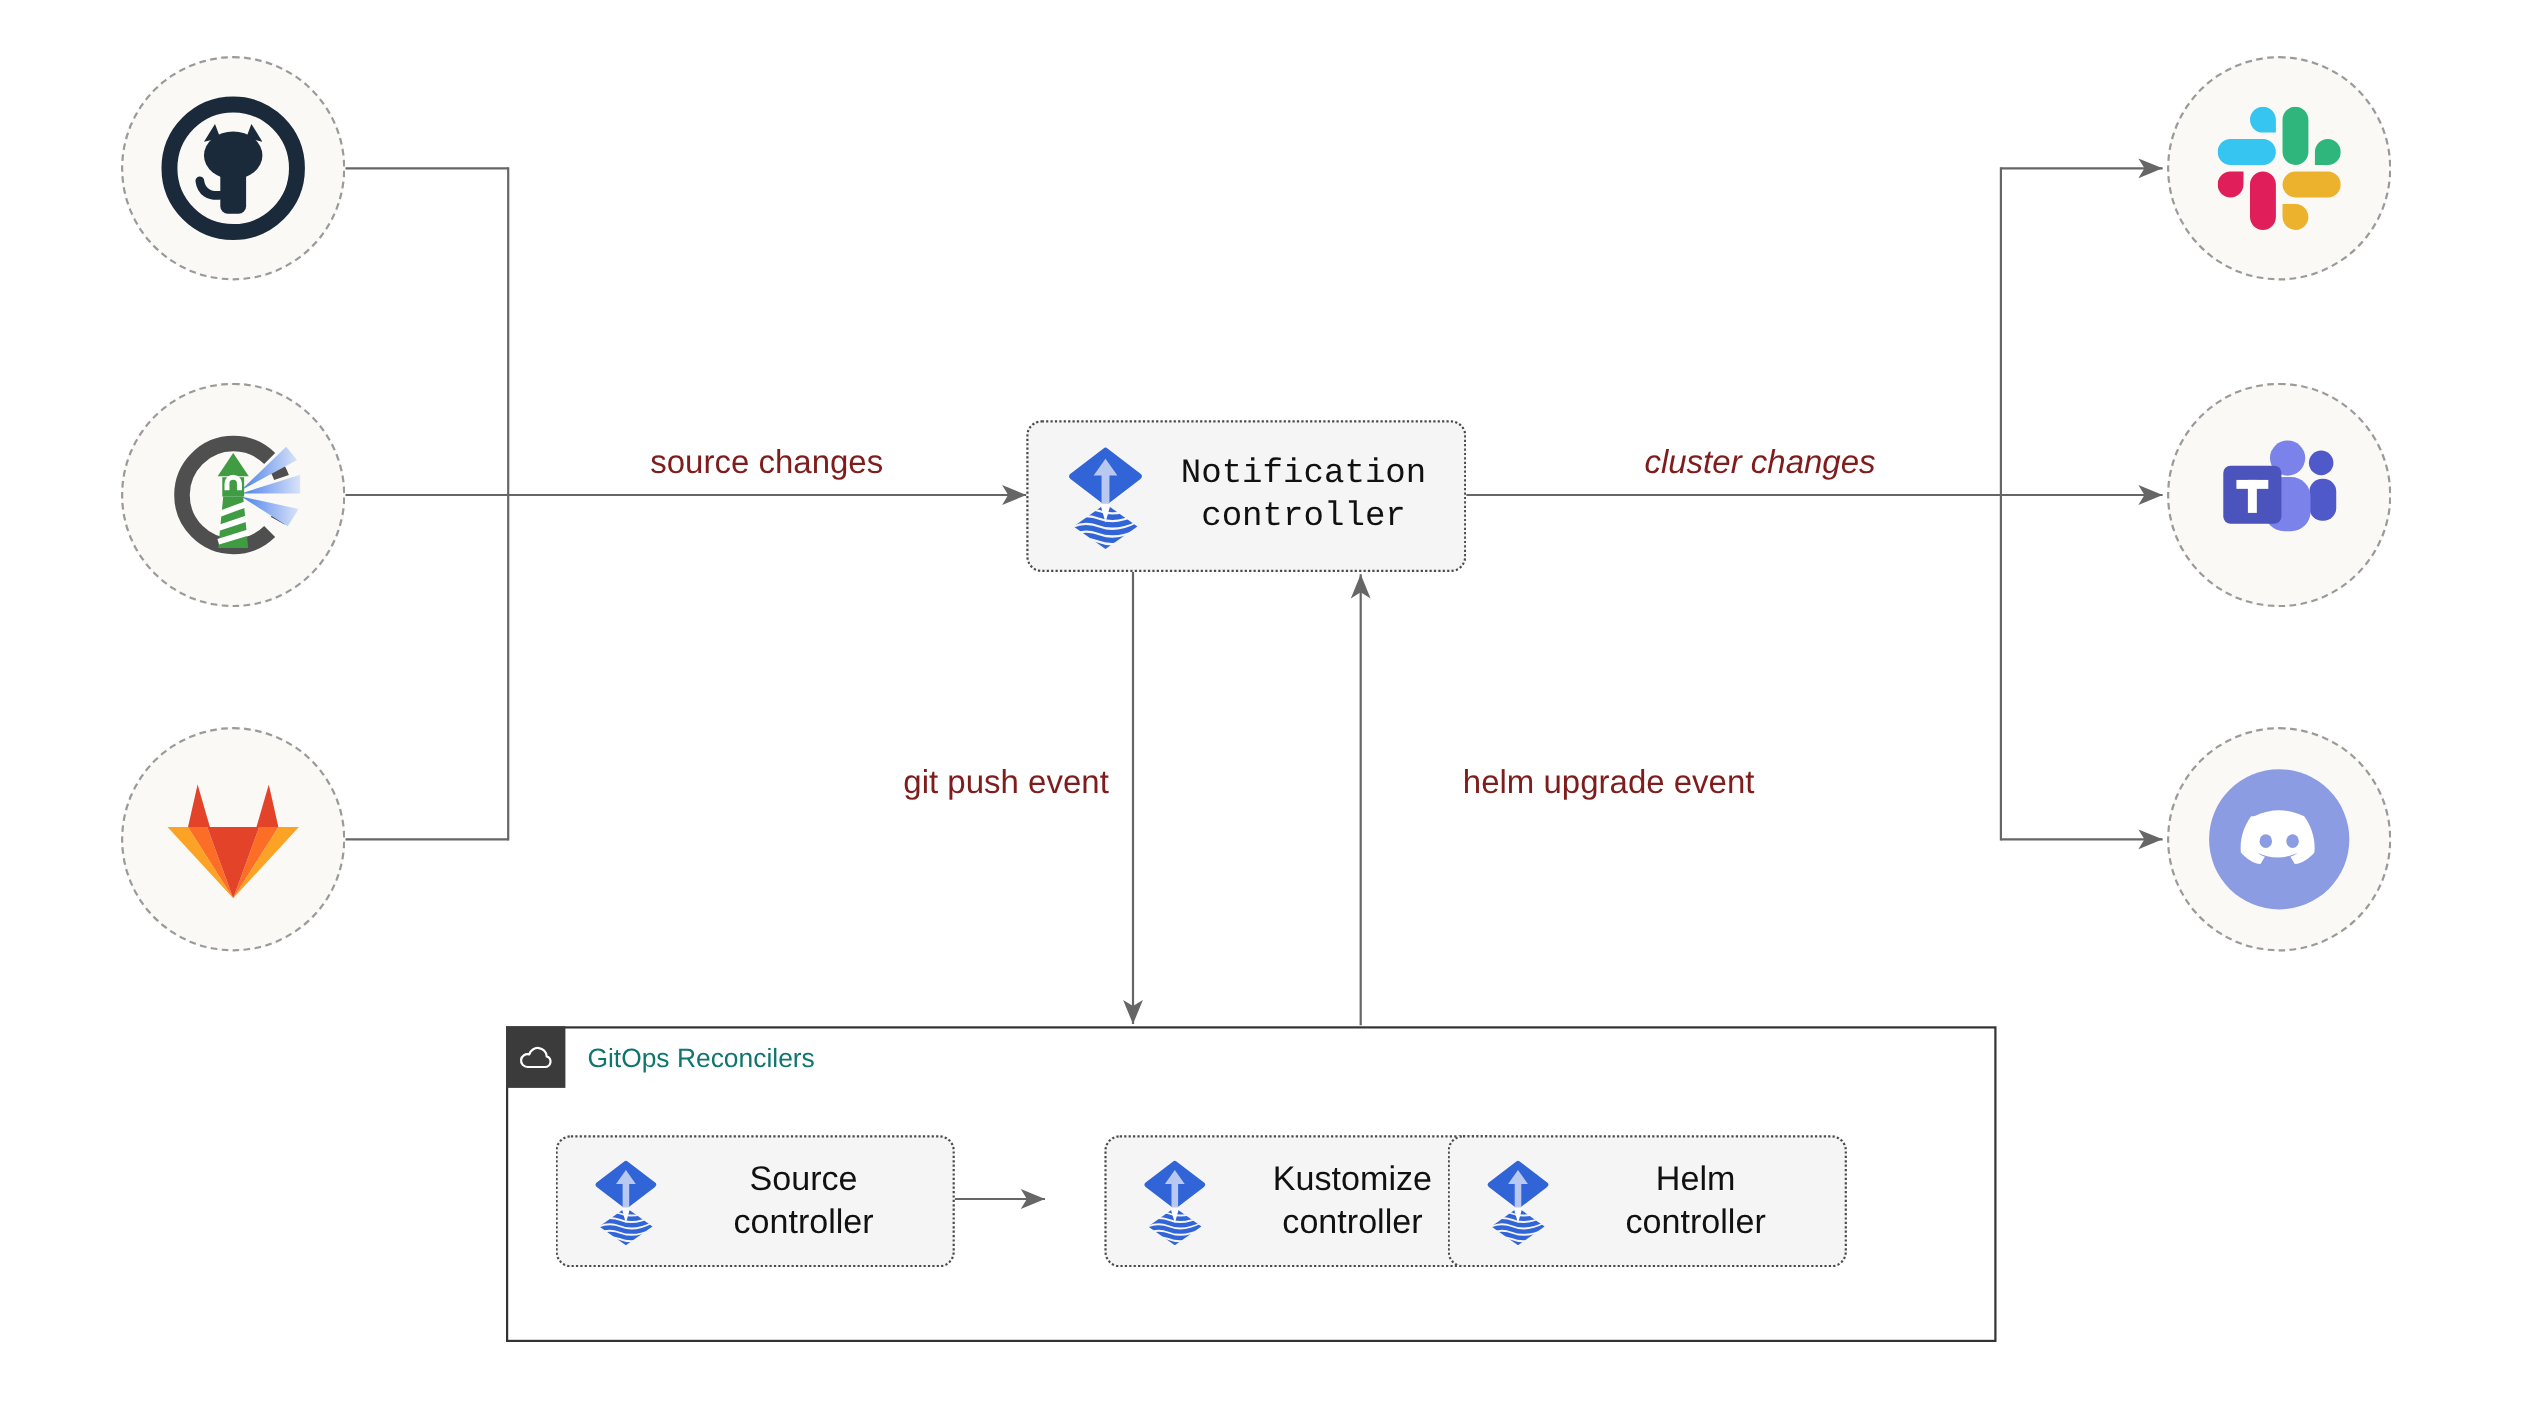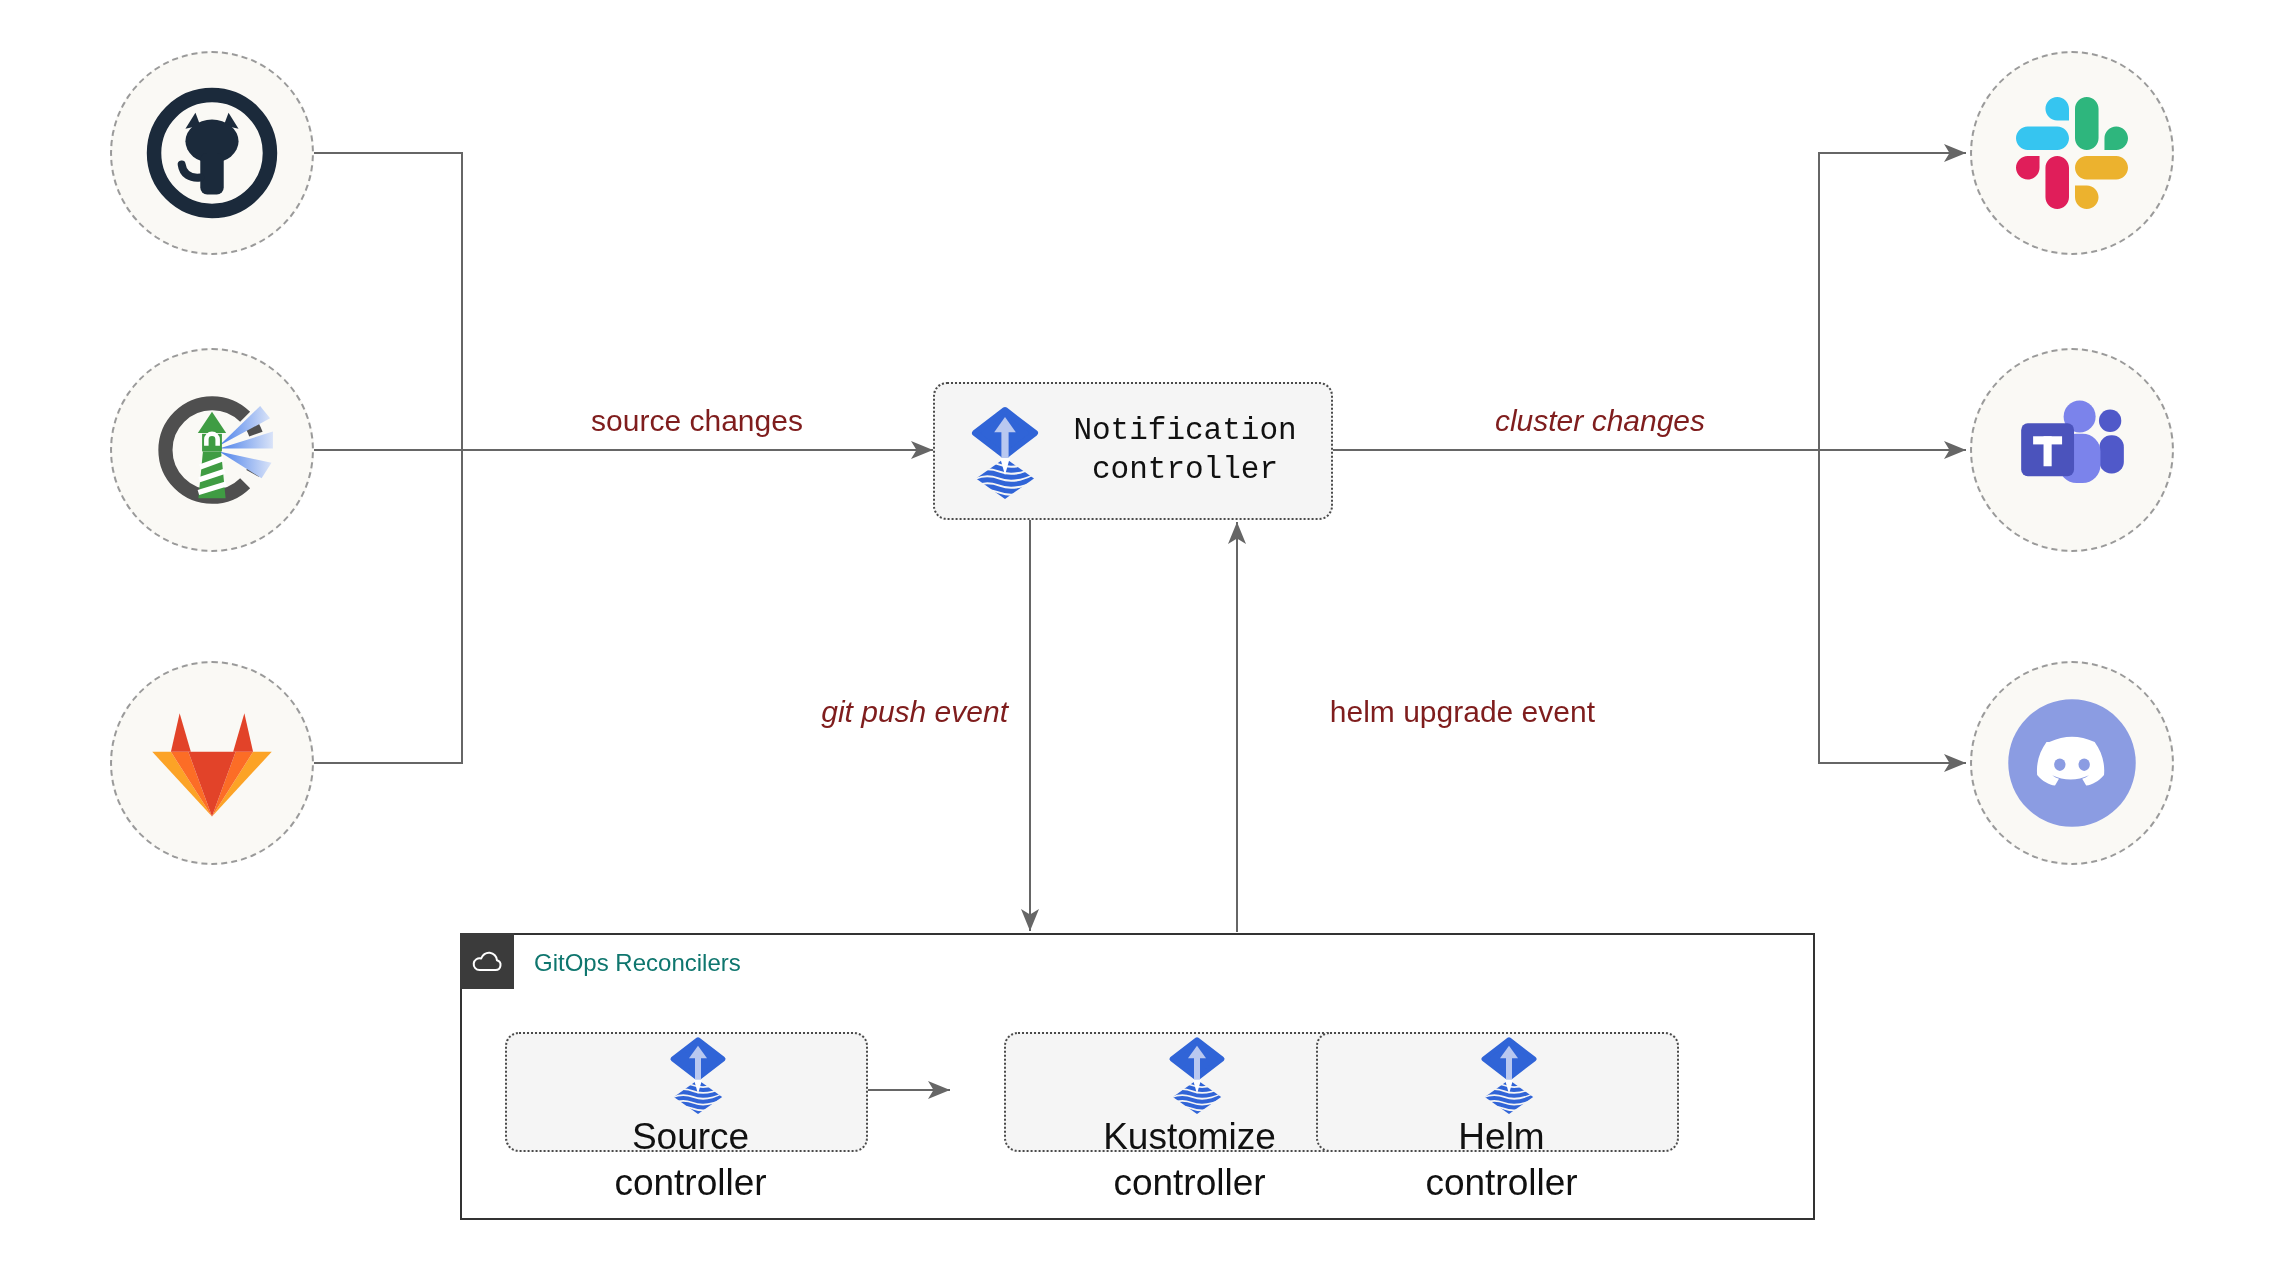--- a/index.html
+++ b/index.html
@@ -10,35 +10,35 @@
   
   .node{position:absolute;width:204px;height:204px;border:2px dashed #9a9a9a;border-radius:50%;
         background:#faf9f5;box-sizing:border-box;display:flex;align-items:center;justify-content:center;}
 
   
   .ctrl{position:absolute;background:#f5f5f5;border:2px dotted #4a4a4a;border-radius:14px;
         box-sizing:border-box;display:flex;align-items:center;padding-left:22px;}
   .ctrl .label{flex:1;text-align:center;white-space:pre-line;font-weight:400;color:#111;
                line-height:1.25;padding-right:14px;}
   .ctrl-main{left:933px;top:382px;width:400px;height:138px;font-size:31px;font-family:Liberation Mono, monospace;}
-  .ctrl-sub{top:1032px;width:363px;height:120px;font-size:37px;flex-direction:column;}
+  .ctrl-sub{top:1032px;width:363px;height:120px;font-size:31px;}
   .flux-ic{flex:0 0 auto;}
 
   
   .group{position:absolute;left:460px;top:933px;width:1355px;height:287px;border:2px solid #333;
          box-sizing:border-box;background:transparent;}
   .badge{position:absolute;left:-2px;top:-2px;width:54px;height:56px;background:#3b3b3b;
          display:flex;align-items:center;justify-content:center;}
   .group-title{position:absolute;left:72px;top:14px;font-size:24px;color:#0f766e;}
 
   
   .edge-label{position:absolute;font-size:30px;color:#7f1d1d;}
   .lbl-source{left:547px;top:404px;width:300px;text-align:center;}
   .lbl-cluster{left:1450px;top:404px;width:300px;text-align:center;font-style:italic;}
-  .lbl-gitpush{left:708px;top:695px;width:300px;text-align:right;font-style:italic;}
+  .lbl-gitpush{left:708px;top:695px;width:300px;text-align:right;}
   .lbl-helmupg{left:1255px;top:695px;width:340px;text-align:right;}
 </style>
 </head>
 <body>
 
 <div class="canvas">
 
   <svg width="0" height="0" style="position:absolute">
     <defs>
       <marker id="arrow" markerUnits="userSpaceOnUse" markerWidth="24" markerHeight="20" viewBox="0 0 24 20" refX="23" refY="10" orient="auto">

